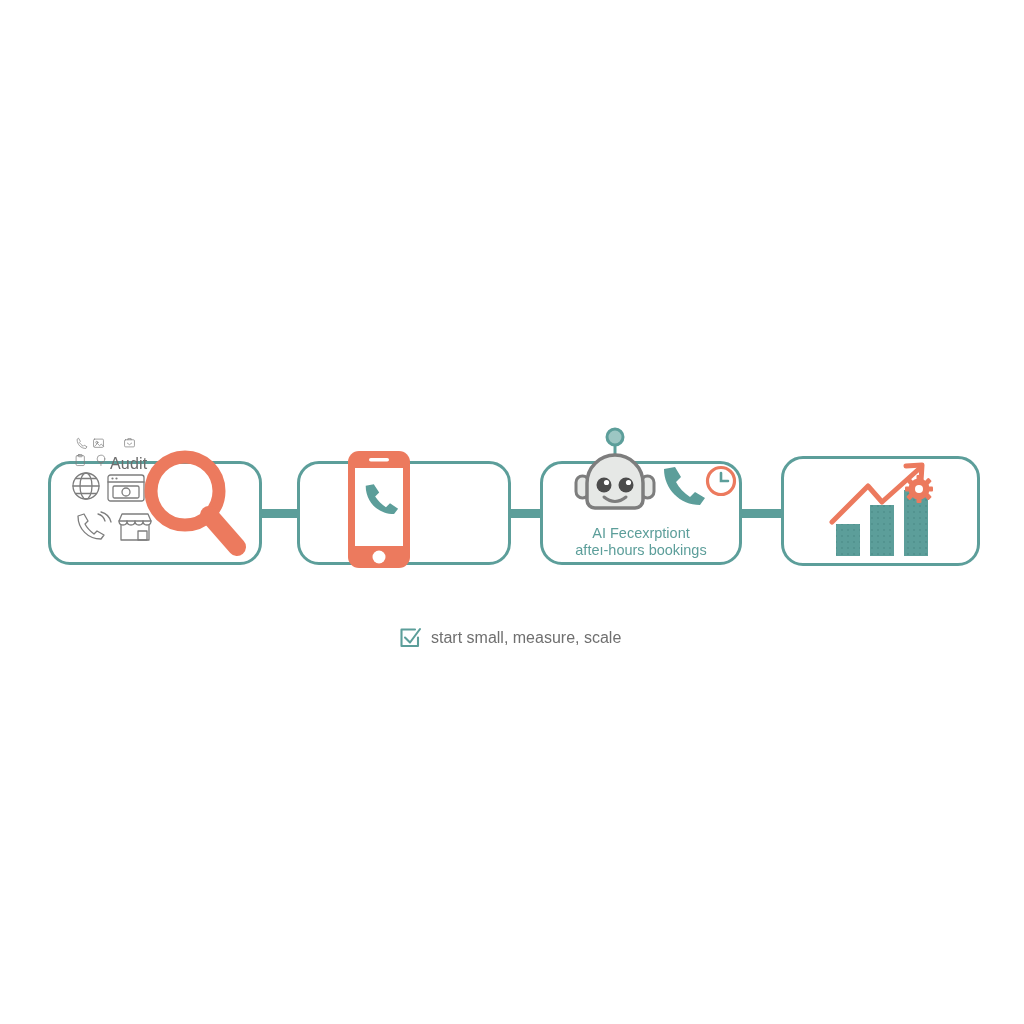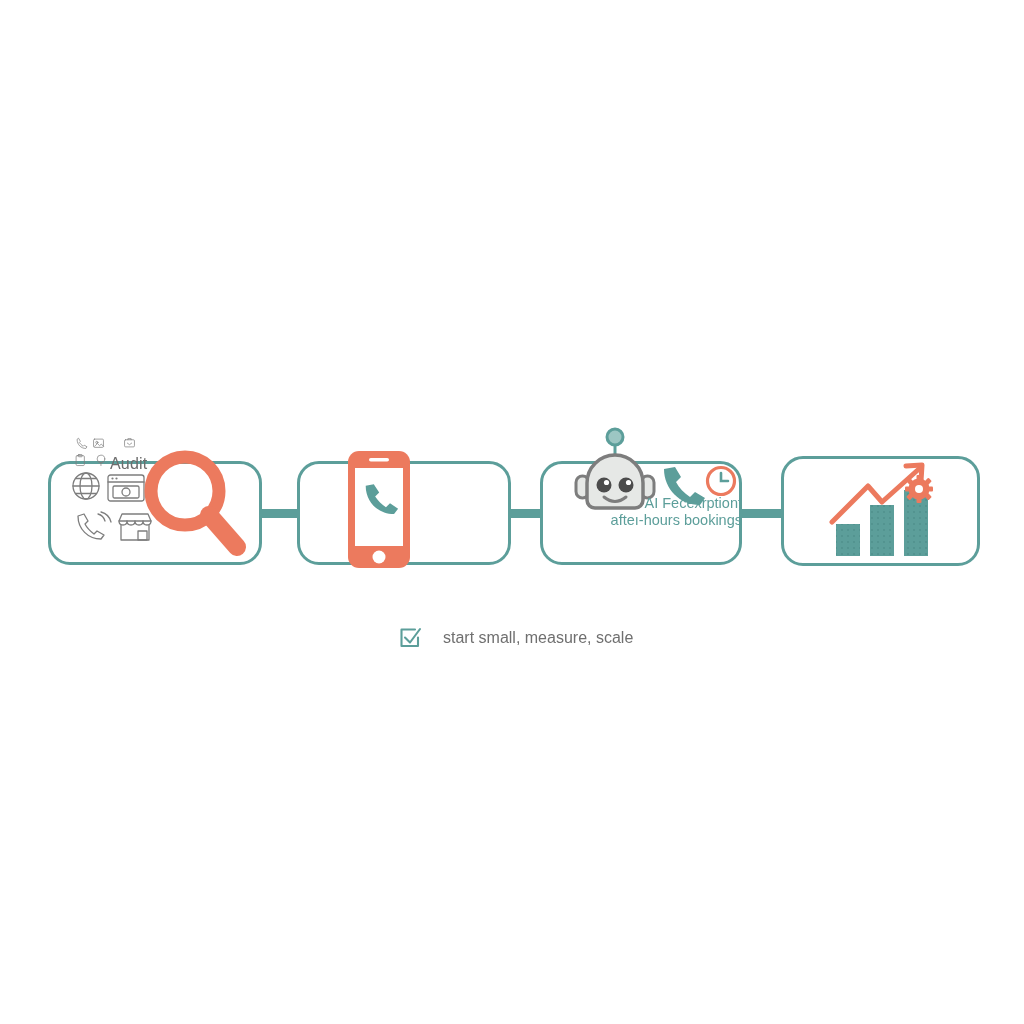--- a/index.html
+++ b/index.html
@@ -102,23 +102,23 @@
   #phone-clock {
     position: absolute;
     left: 660px;
     top: 463px;
     width: 78px;
     height: 52px;
   }
   #receptionist-text {
     position: absolute;
     left: 540px;
-    top: 495px;
+    top: 525px;
     width: 202px;
-    text-align: right;
+    text-align: center;
     font-size: 14.5px;
     line-height: 17px;
     color: #5C9E9A;
     white-space: pre-line;
   }
 
   
   #growth-chart {
     position: absolute;
     left: 828px;
@@ -127,21 +127,21 @@
     height: 96px;
   }
 
   
   #caption {
     position: absolute;
     left: 398px;
     top: 626px;
     display: flex;
     align-items: center;
-    gap: 21px;
+    gap: 9px;
   }
   #caption-check { width: 24px; height: 24px; flex: none; }
   #caption-text {
     font-size: 16px;
     color: #6f6f6f;
     white-space: nowrap;
   }
 </style>
 </head>
 <body>

